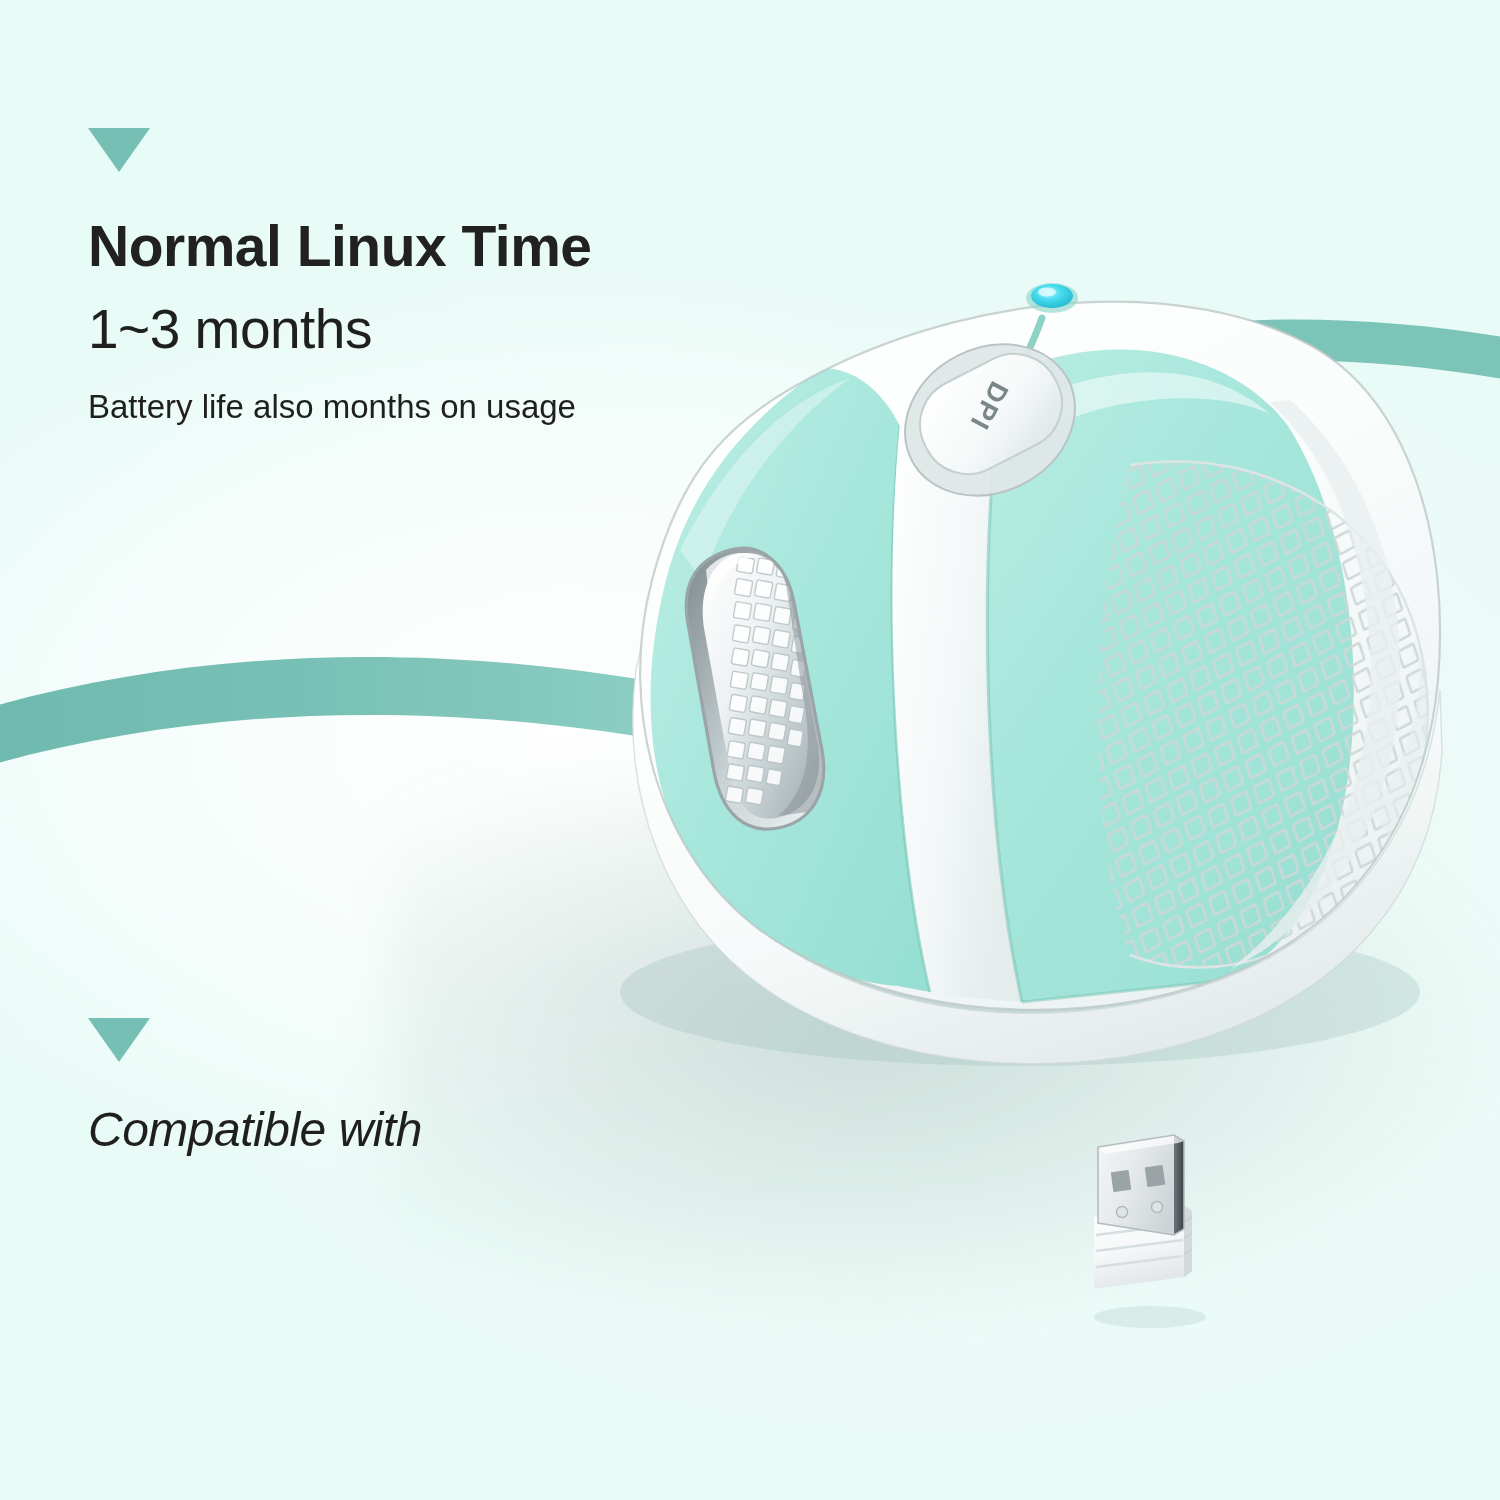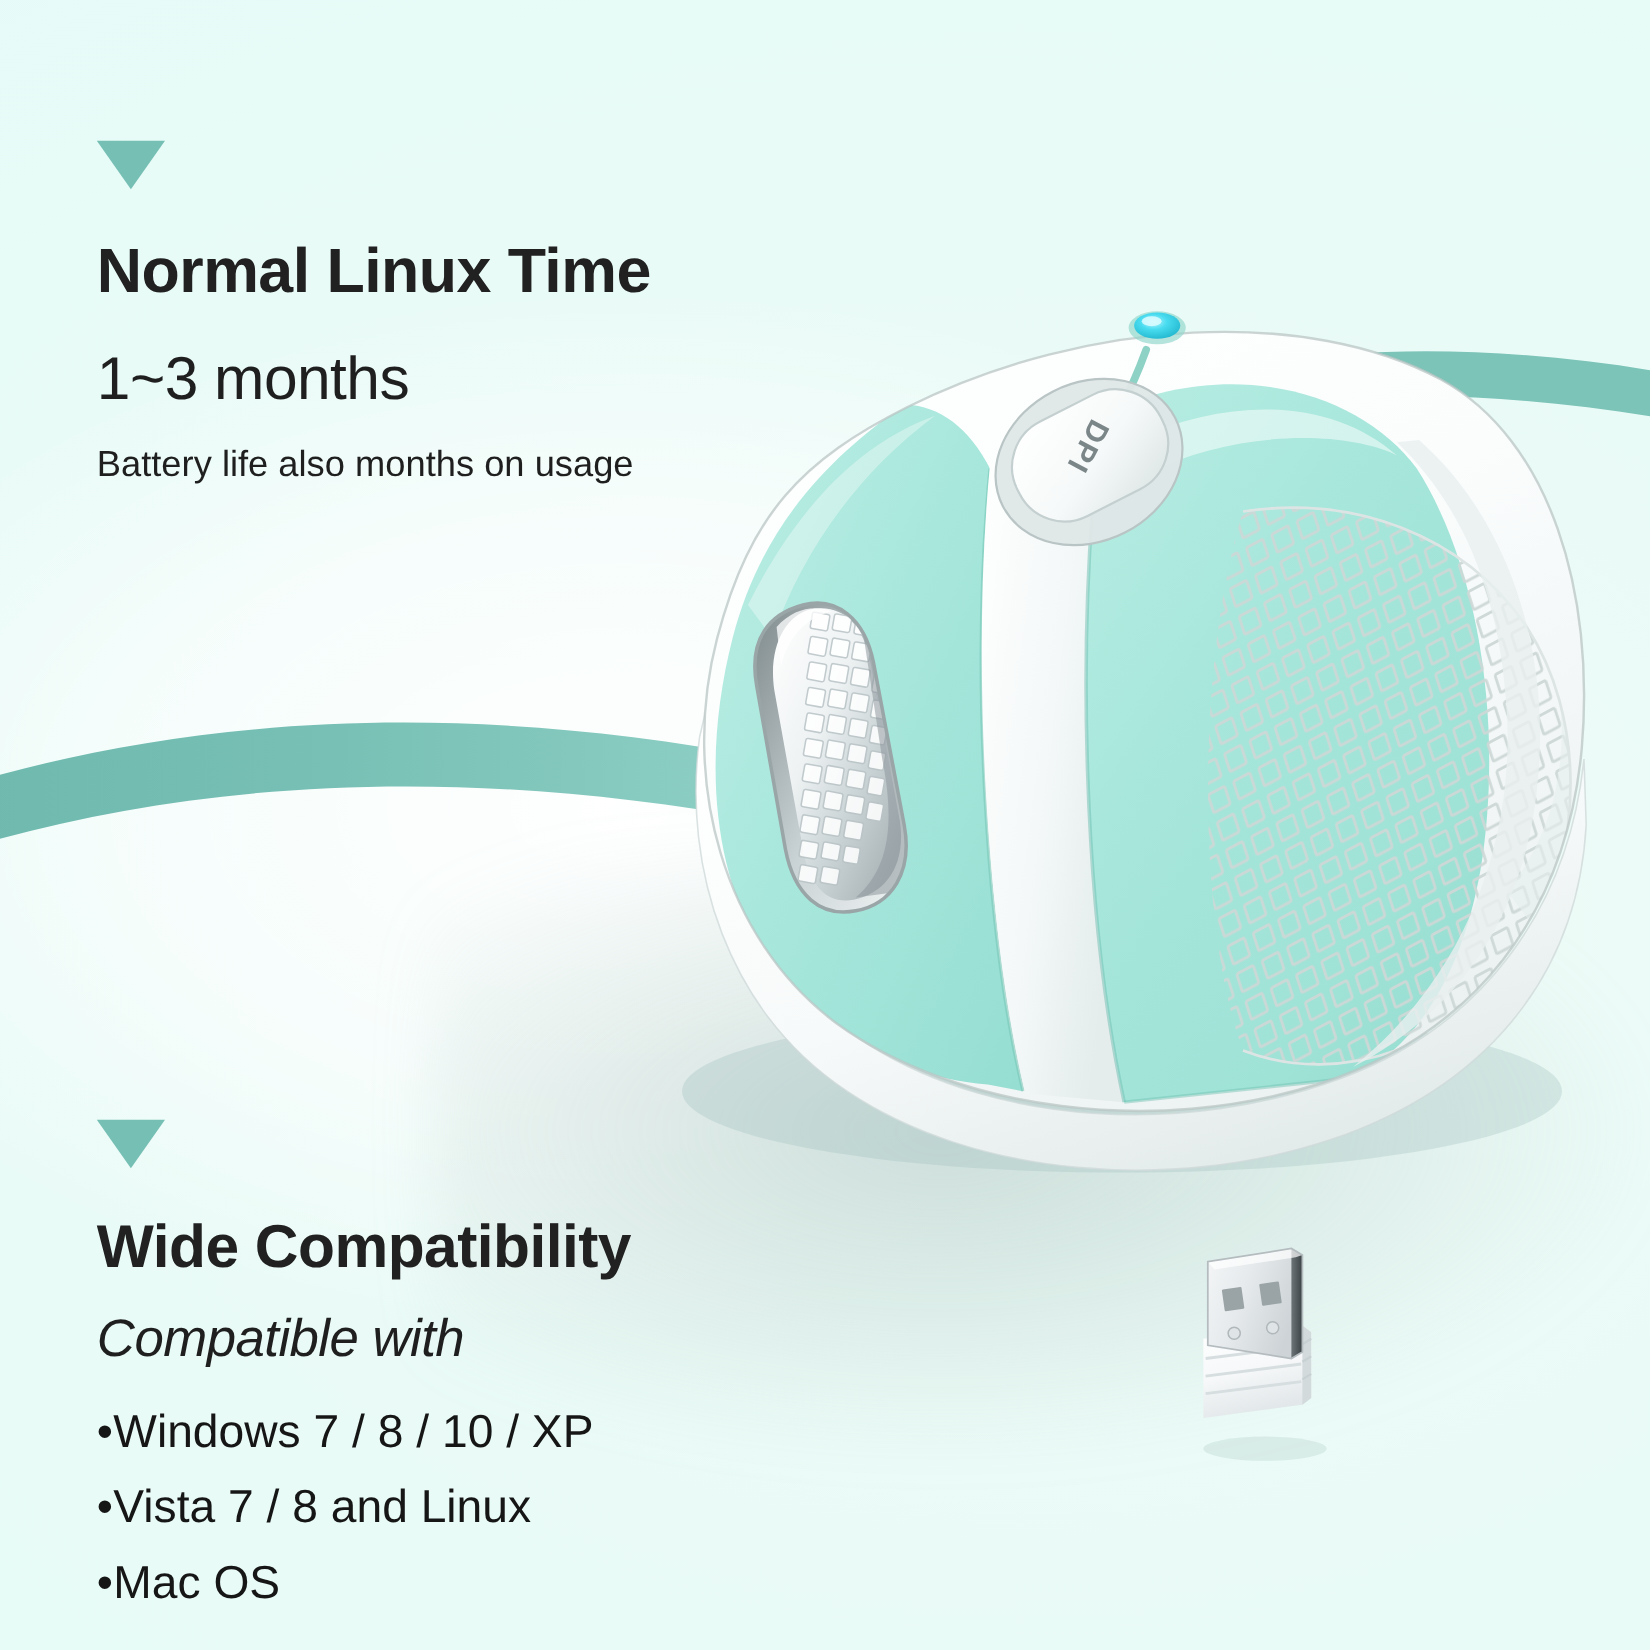--- a/index.html
+++ b/index.html
@@ -29,21 +29,21 @@
   .h1{font-weight:bold;color:#212121;letter-spacing:-0.5px;line-height:1;}
   .h2{font-weight:normal;color:#1f1f1f;line-height:1;letter-spacing:-0.5px;}
   .sub{font-weight:normal;color:#1f1f1f;line-height:1;}
   .bullets{list-style:none;margin:0;padding:0;}
   .bullets li{color:#161616;line-height:1;white-space:nowrap;}
   .bullets li .dot{display:inline-block;width:15px;}
 
   #block-usage{left:88px;top:128px;}
   #block-usage .tri{margin-bottom:46px;}
   #block-usage .h1{font-size:57px;}
-  #block-usage .h2{font-size:55px;margin-top:42px;}
+  #block-usage .h2{font-size:55px;margin-top:27px;}
   #block-usage .sub{font-size:33px;margin-top:33px;}
 
   #block-compat{left:88px;top:1018px;}
   #block-compat .tri{margin-bottom:44px;}
   #block-compat .h1{font-size:55px;}
   #block-compat .h2{font-size:48px;margin-top:33px;font-style:italic;}
   #block-compat .bullets{margin-top:38px;}
   #block-compat .bullets li{font-size:42px;margin-bottom:27px;}
 
   
@@ -330,22 +330,16 @@
 
   <div class="block" id="block-usage">
     <div class="tri" style="border-top:44px solid #76bfb4;"></div>
     <div class="h1">Normal Linux Time</div>
     <div class="h2">1~3 months</div>
     <div class="sub">Battery life also months on usage</div>
   </div>
 
   <div class="block" id="block-compat">
     <div class="tri" style="border-top:44px solid #76bfb4;"></div>
-    <div class="h1">Wide Compatibility</div>
     <div class="h2">Compatible with</div>
-    <ul class="bullets">
-      <li><span class="dot">•</span><span>Windows 7 / 8 / 10 / XP</span></li>
-      <li><span class="dot">•</span><span>Vista 7 / 8 and Linux</span></li>
-      <li><span class="dot">•</span><span>Mac OS</span></li>
-    </ul>
   </div>
 
 </div>
 
 </body></html>

